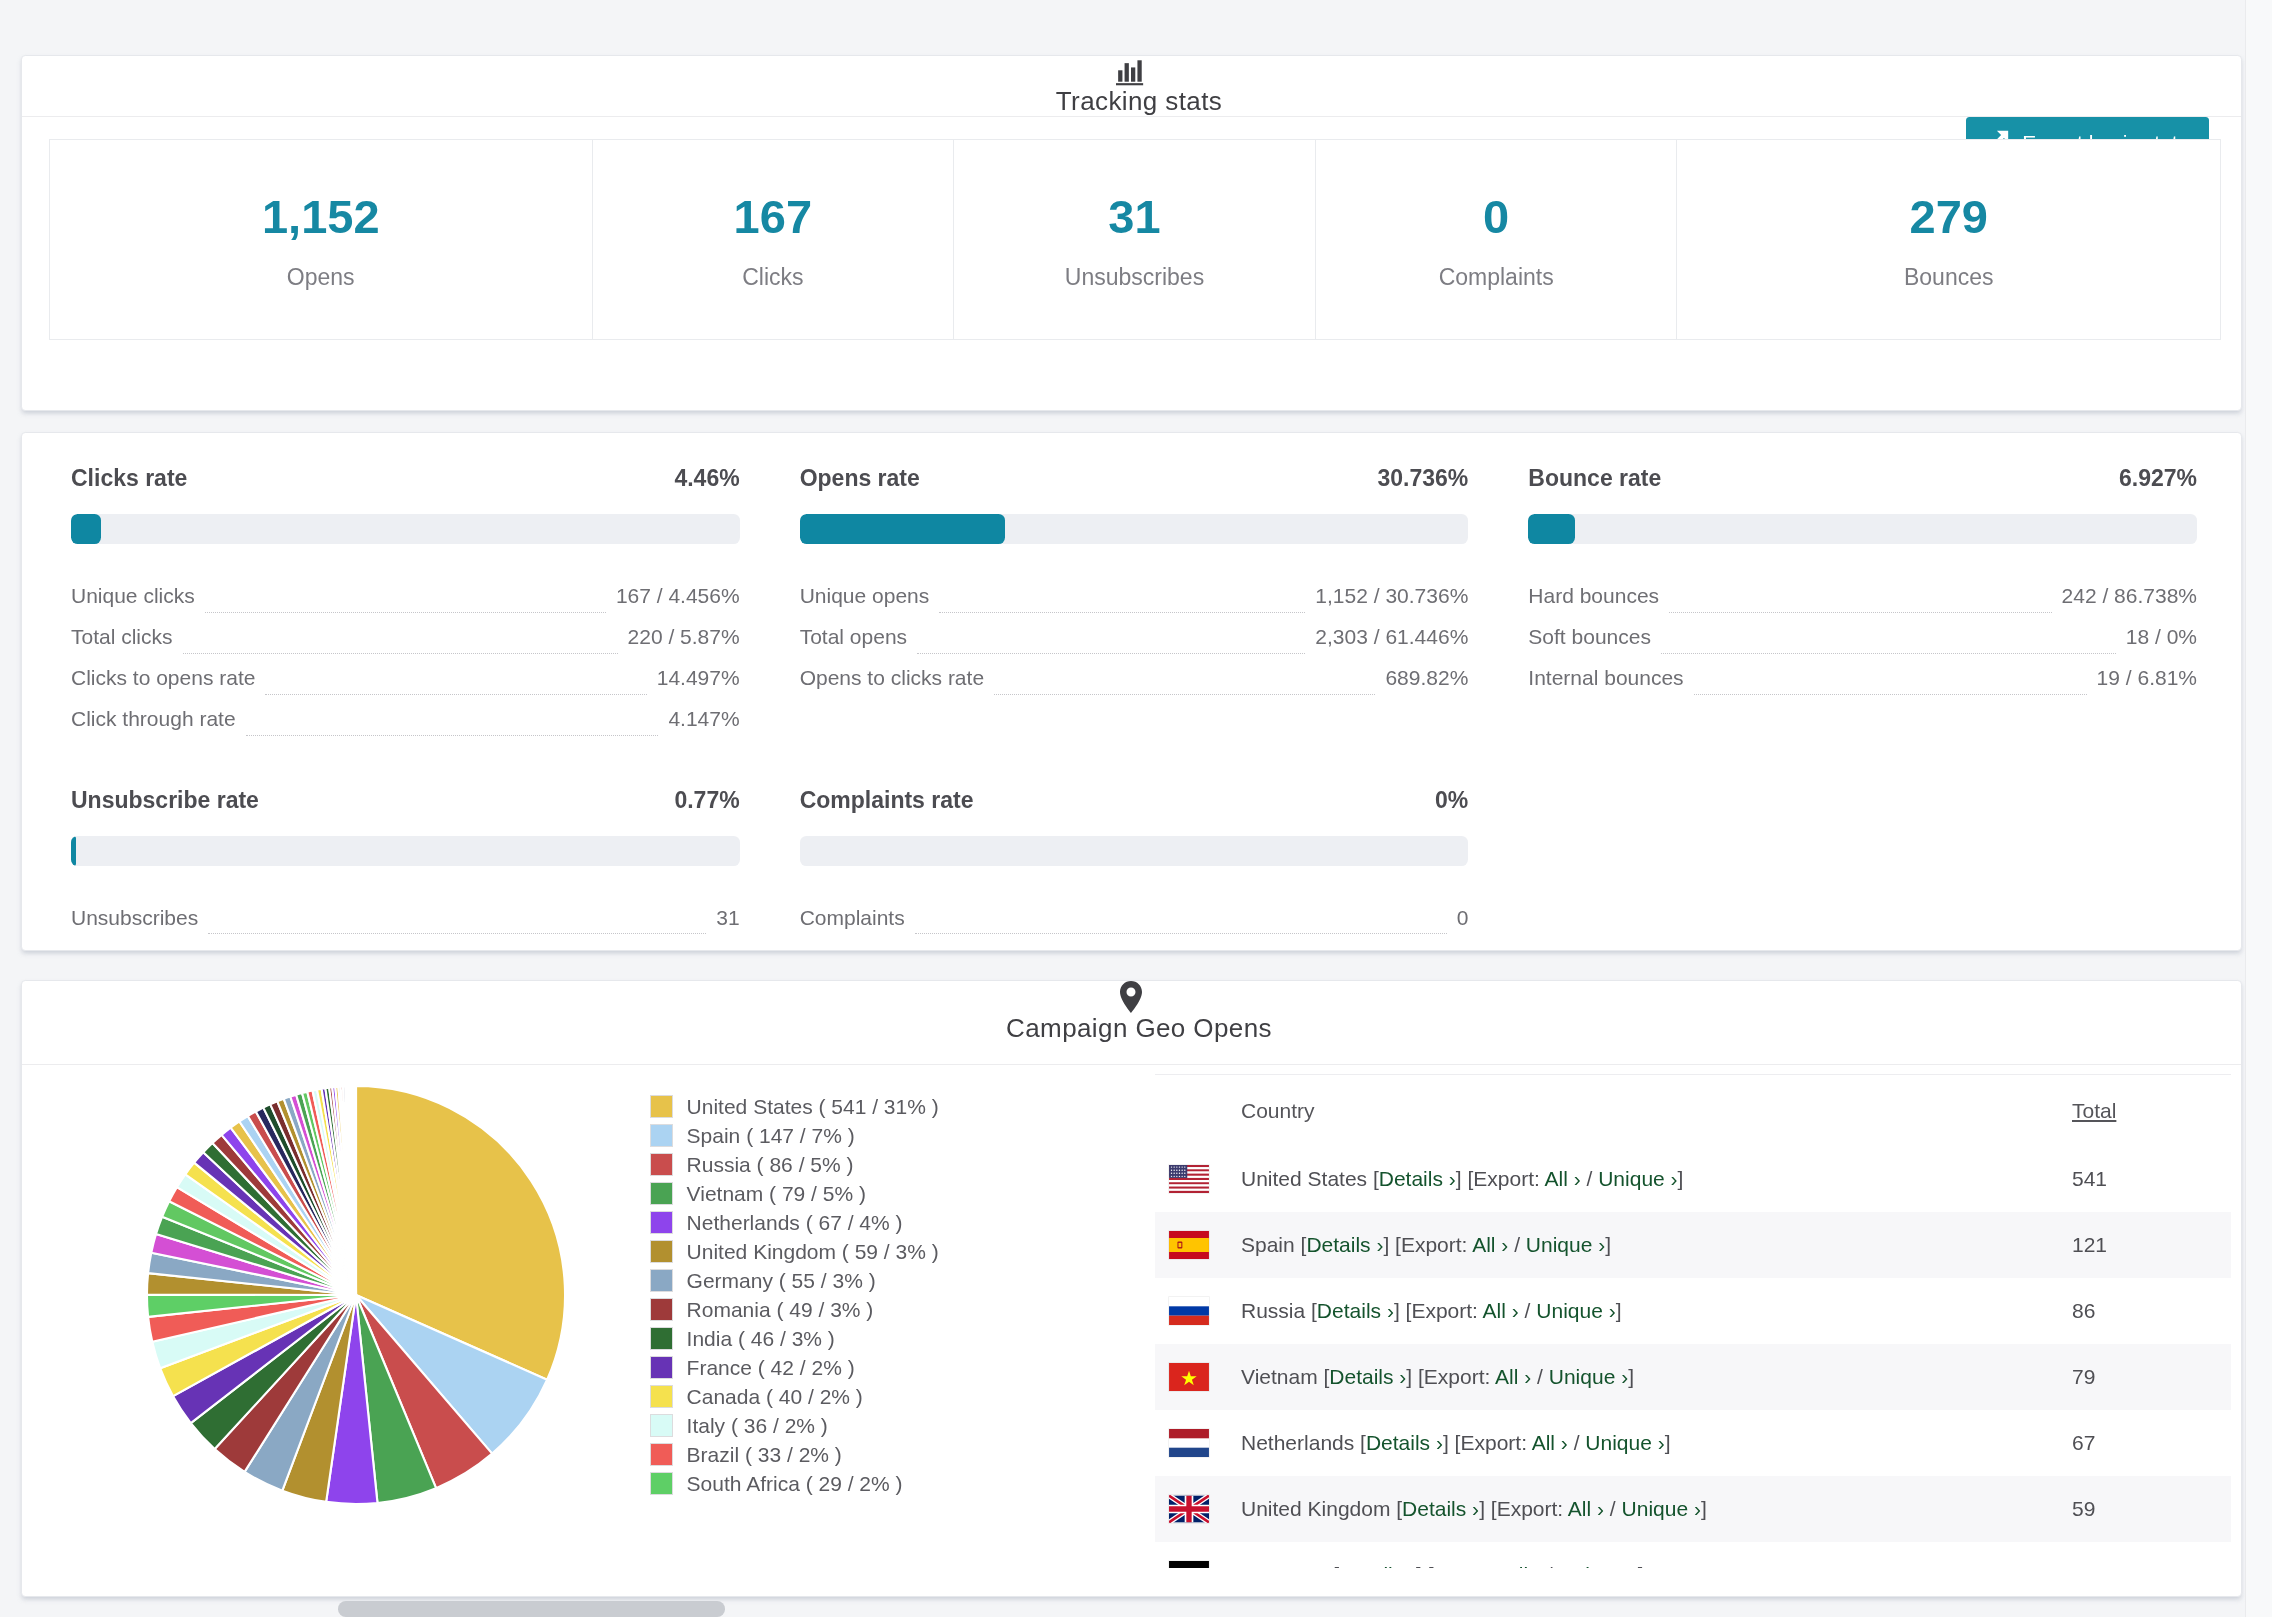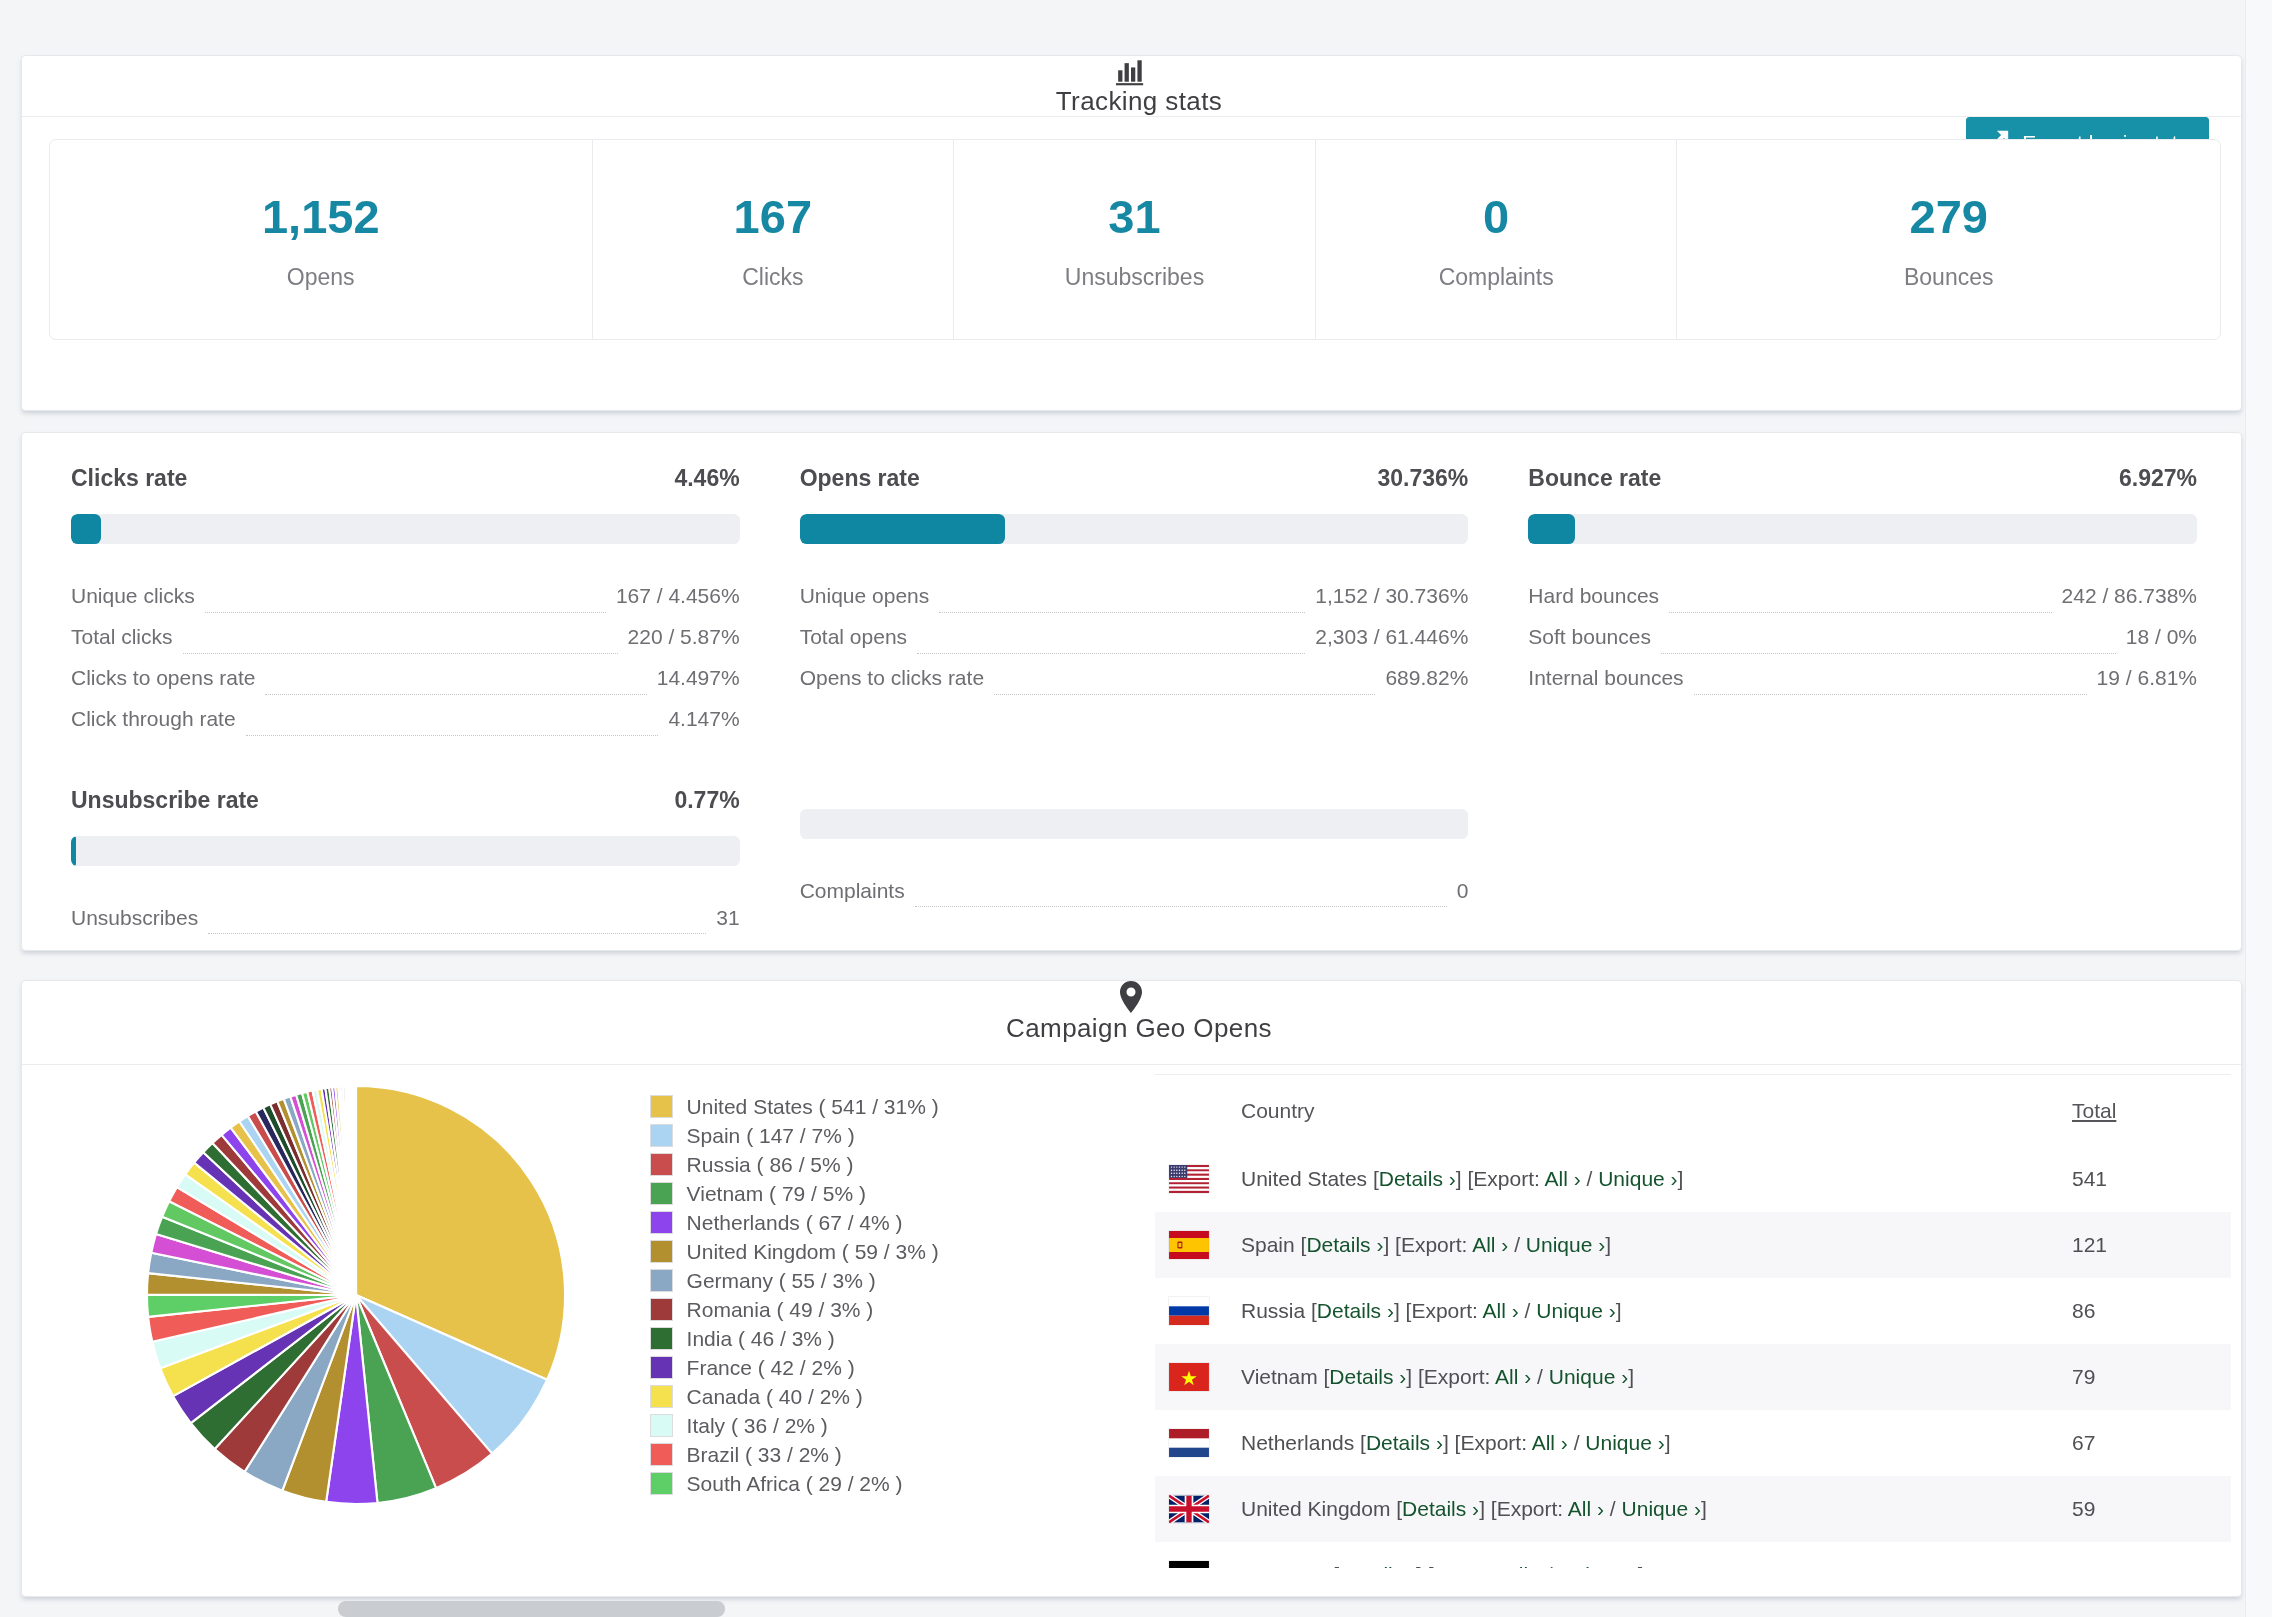--- a/index.html
+++ b/index.html
@@ -34,21 +34,21 @@
     margin-left:auto;
     display:flex; align-items:center; gap:11.3px;
     background:#1791a7; color:#ffffff;
     border:none; border-radius:3.5px;
     font-size:21px; font-family:inherit;
     padding:11.3px 21px;
     cursor:pointer;
   }
   .stats-row {
     position:absolute; left:27px; right:20px; top:83px; height:201px;
-    border:0.7px solid #e9ebee; border-radius:7px;
+    border:0.7px solid #e9ebee; border-radius:0;
     display:grid; grid-template-columns:1.5fr 1fr 1fr 1fr 1.5fr;
     background:#fff;
   }
   .stat-box {
     display:flex; flex-direction:column; justify-content:center; align-items:center;
     border-right:0.7px solid #e9ebee;
   }
   .stat-box:last-child { border-right:none; }
   .stat-num { font-size:47px; font-weight:bold; color:#1688a3; letter-spacing:0; }
   .stat-label { font-size:23px; color:#7d7d83; margin-top:20px; }
@@ -256,20 +256,24 @@
         </div>
         <div class="rate-rows">
           <div class="rrow">
             <span class="lab">Unsubscribes</span>
             <span class="dots"></span>
             <span class="val">31</span>
           </div>
         </div>
       </div>
       <div class="rate-block">
+        <div class="rate-head">
+          <span class="rate-title">Complaints rate</span>
+          <span class="rate-value">0%</span>
+        </div>
         <div class="rate-bar">
           <div class="rate-fill" style="width: 0%;"></div>
         </div>
         <div class="rate-rows">
           <div class="rrow">
             <span class="lab">Complaints</span>
             <span class="dots"></span>
             <span class="val">0</span>
           </div>
         </div>

